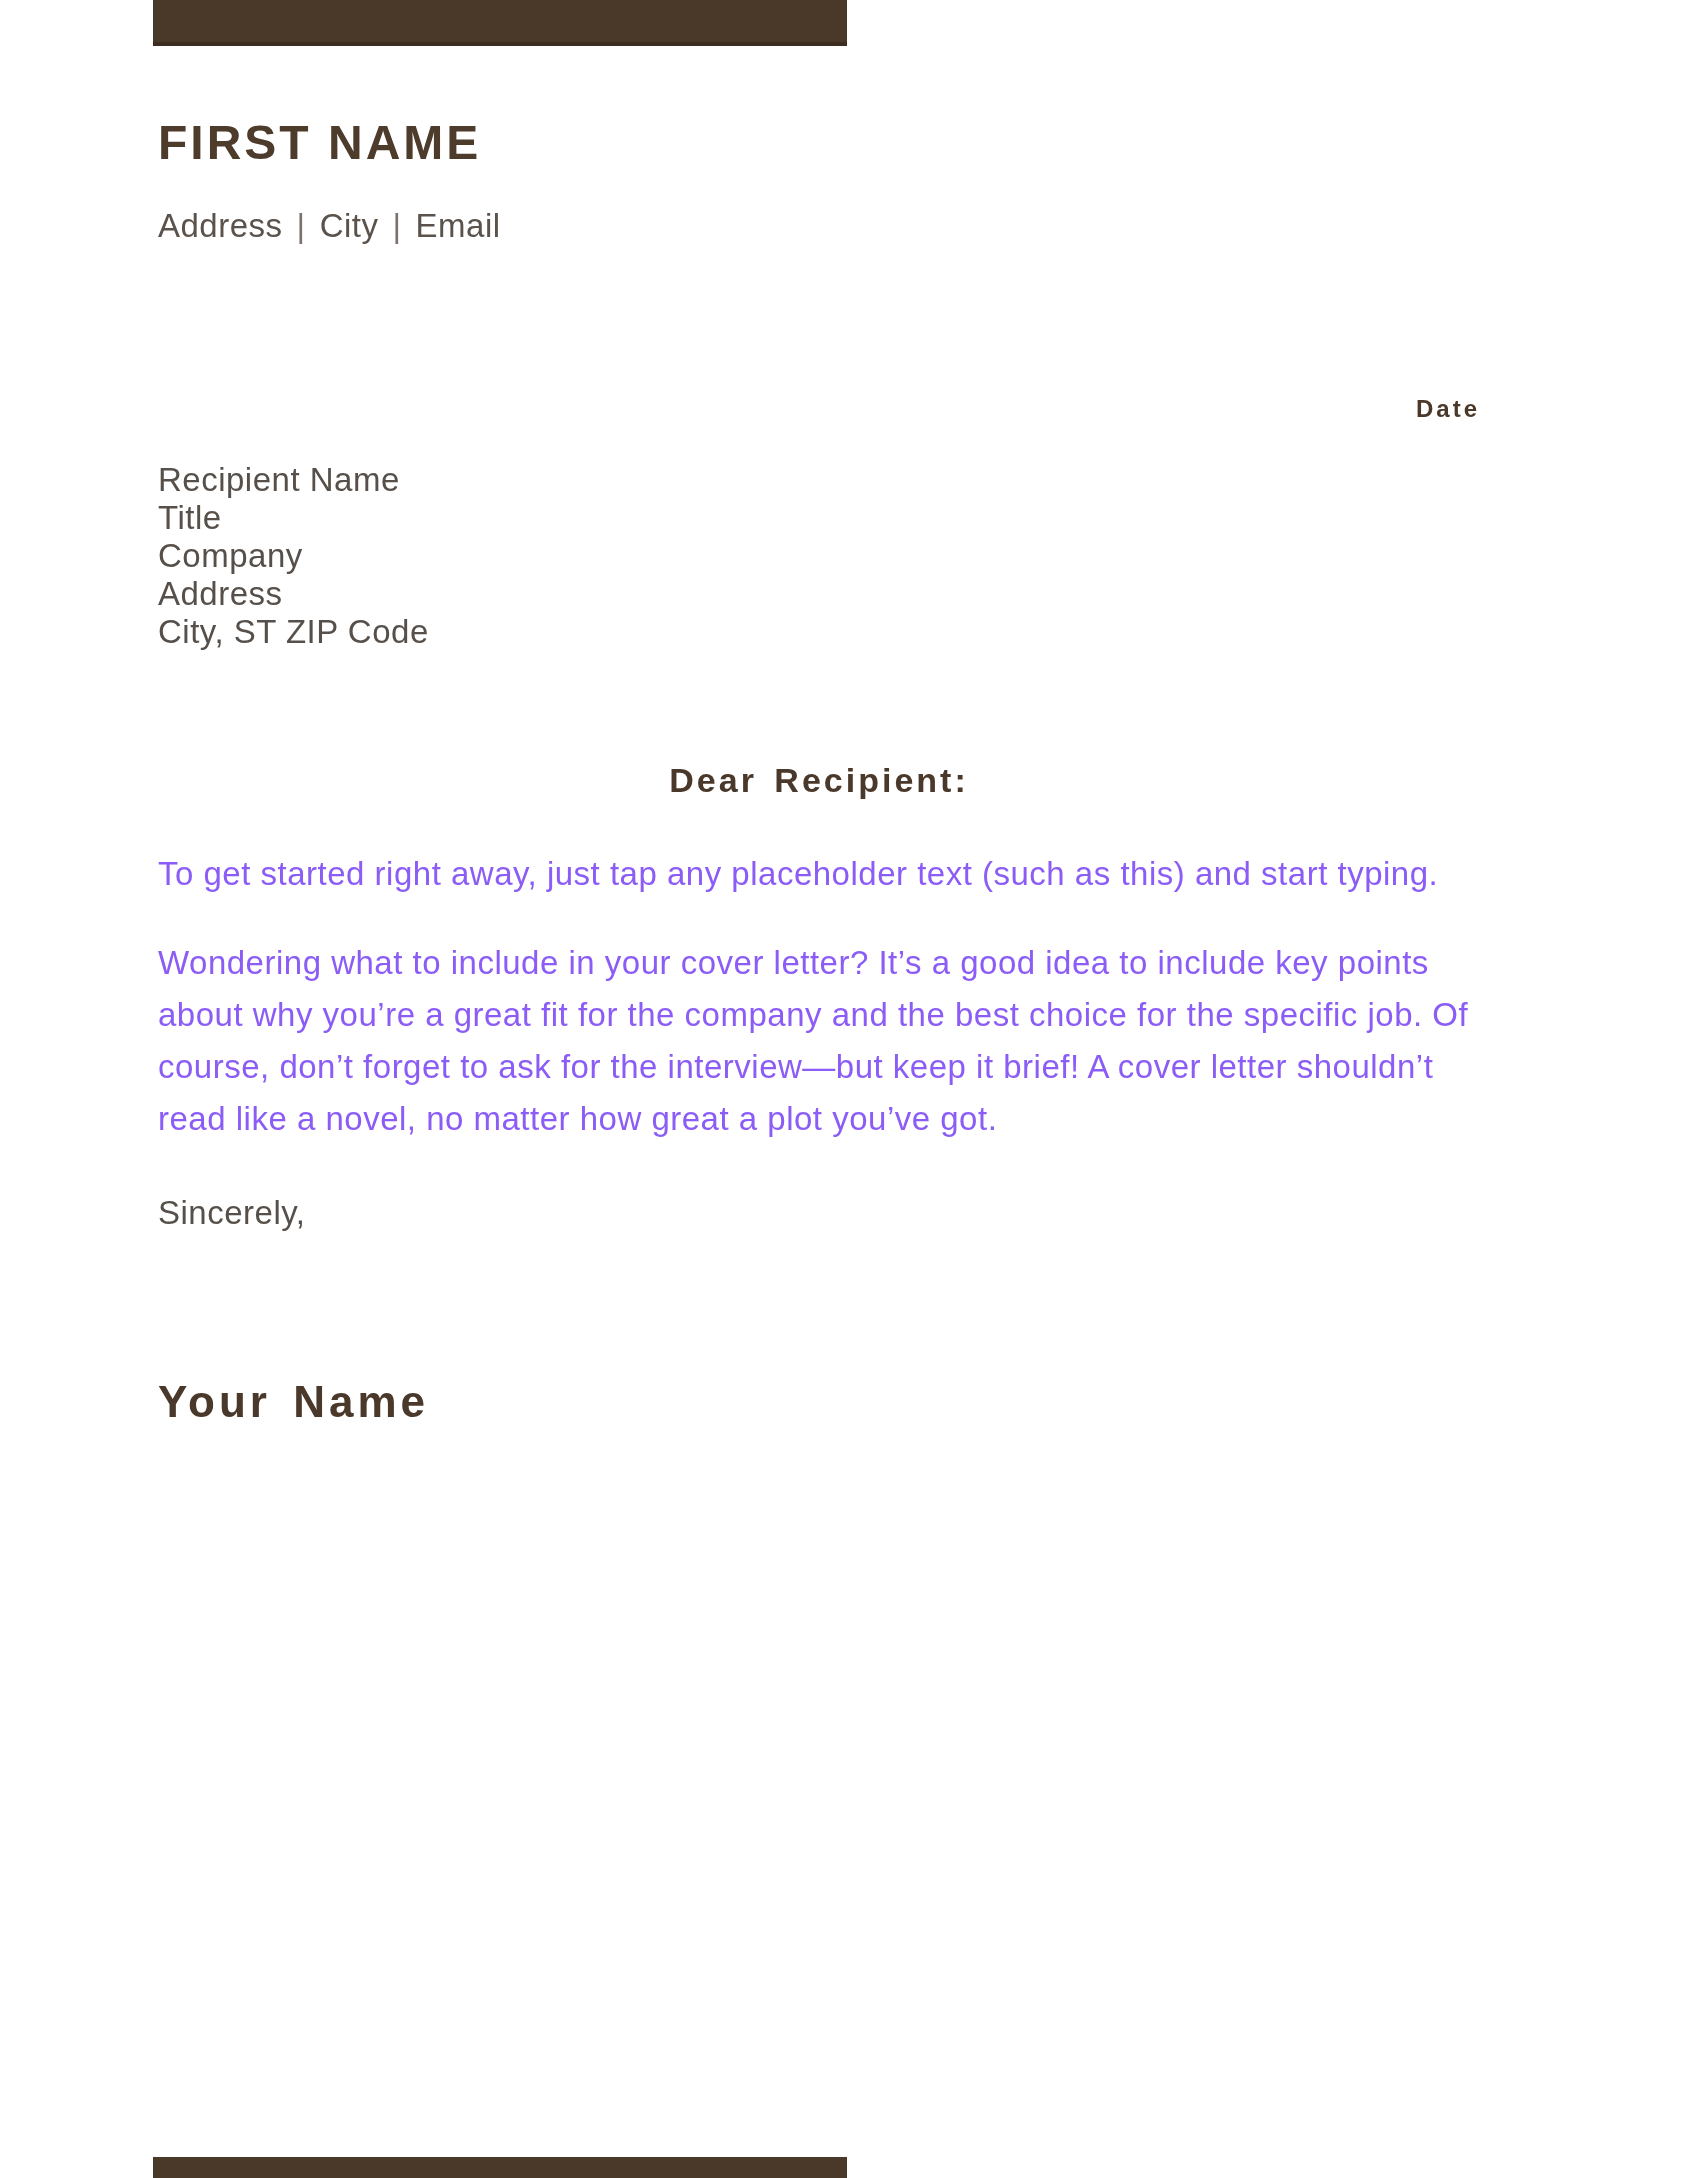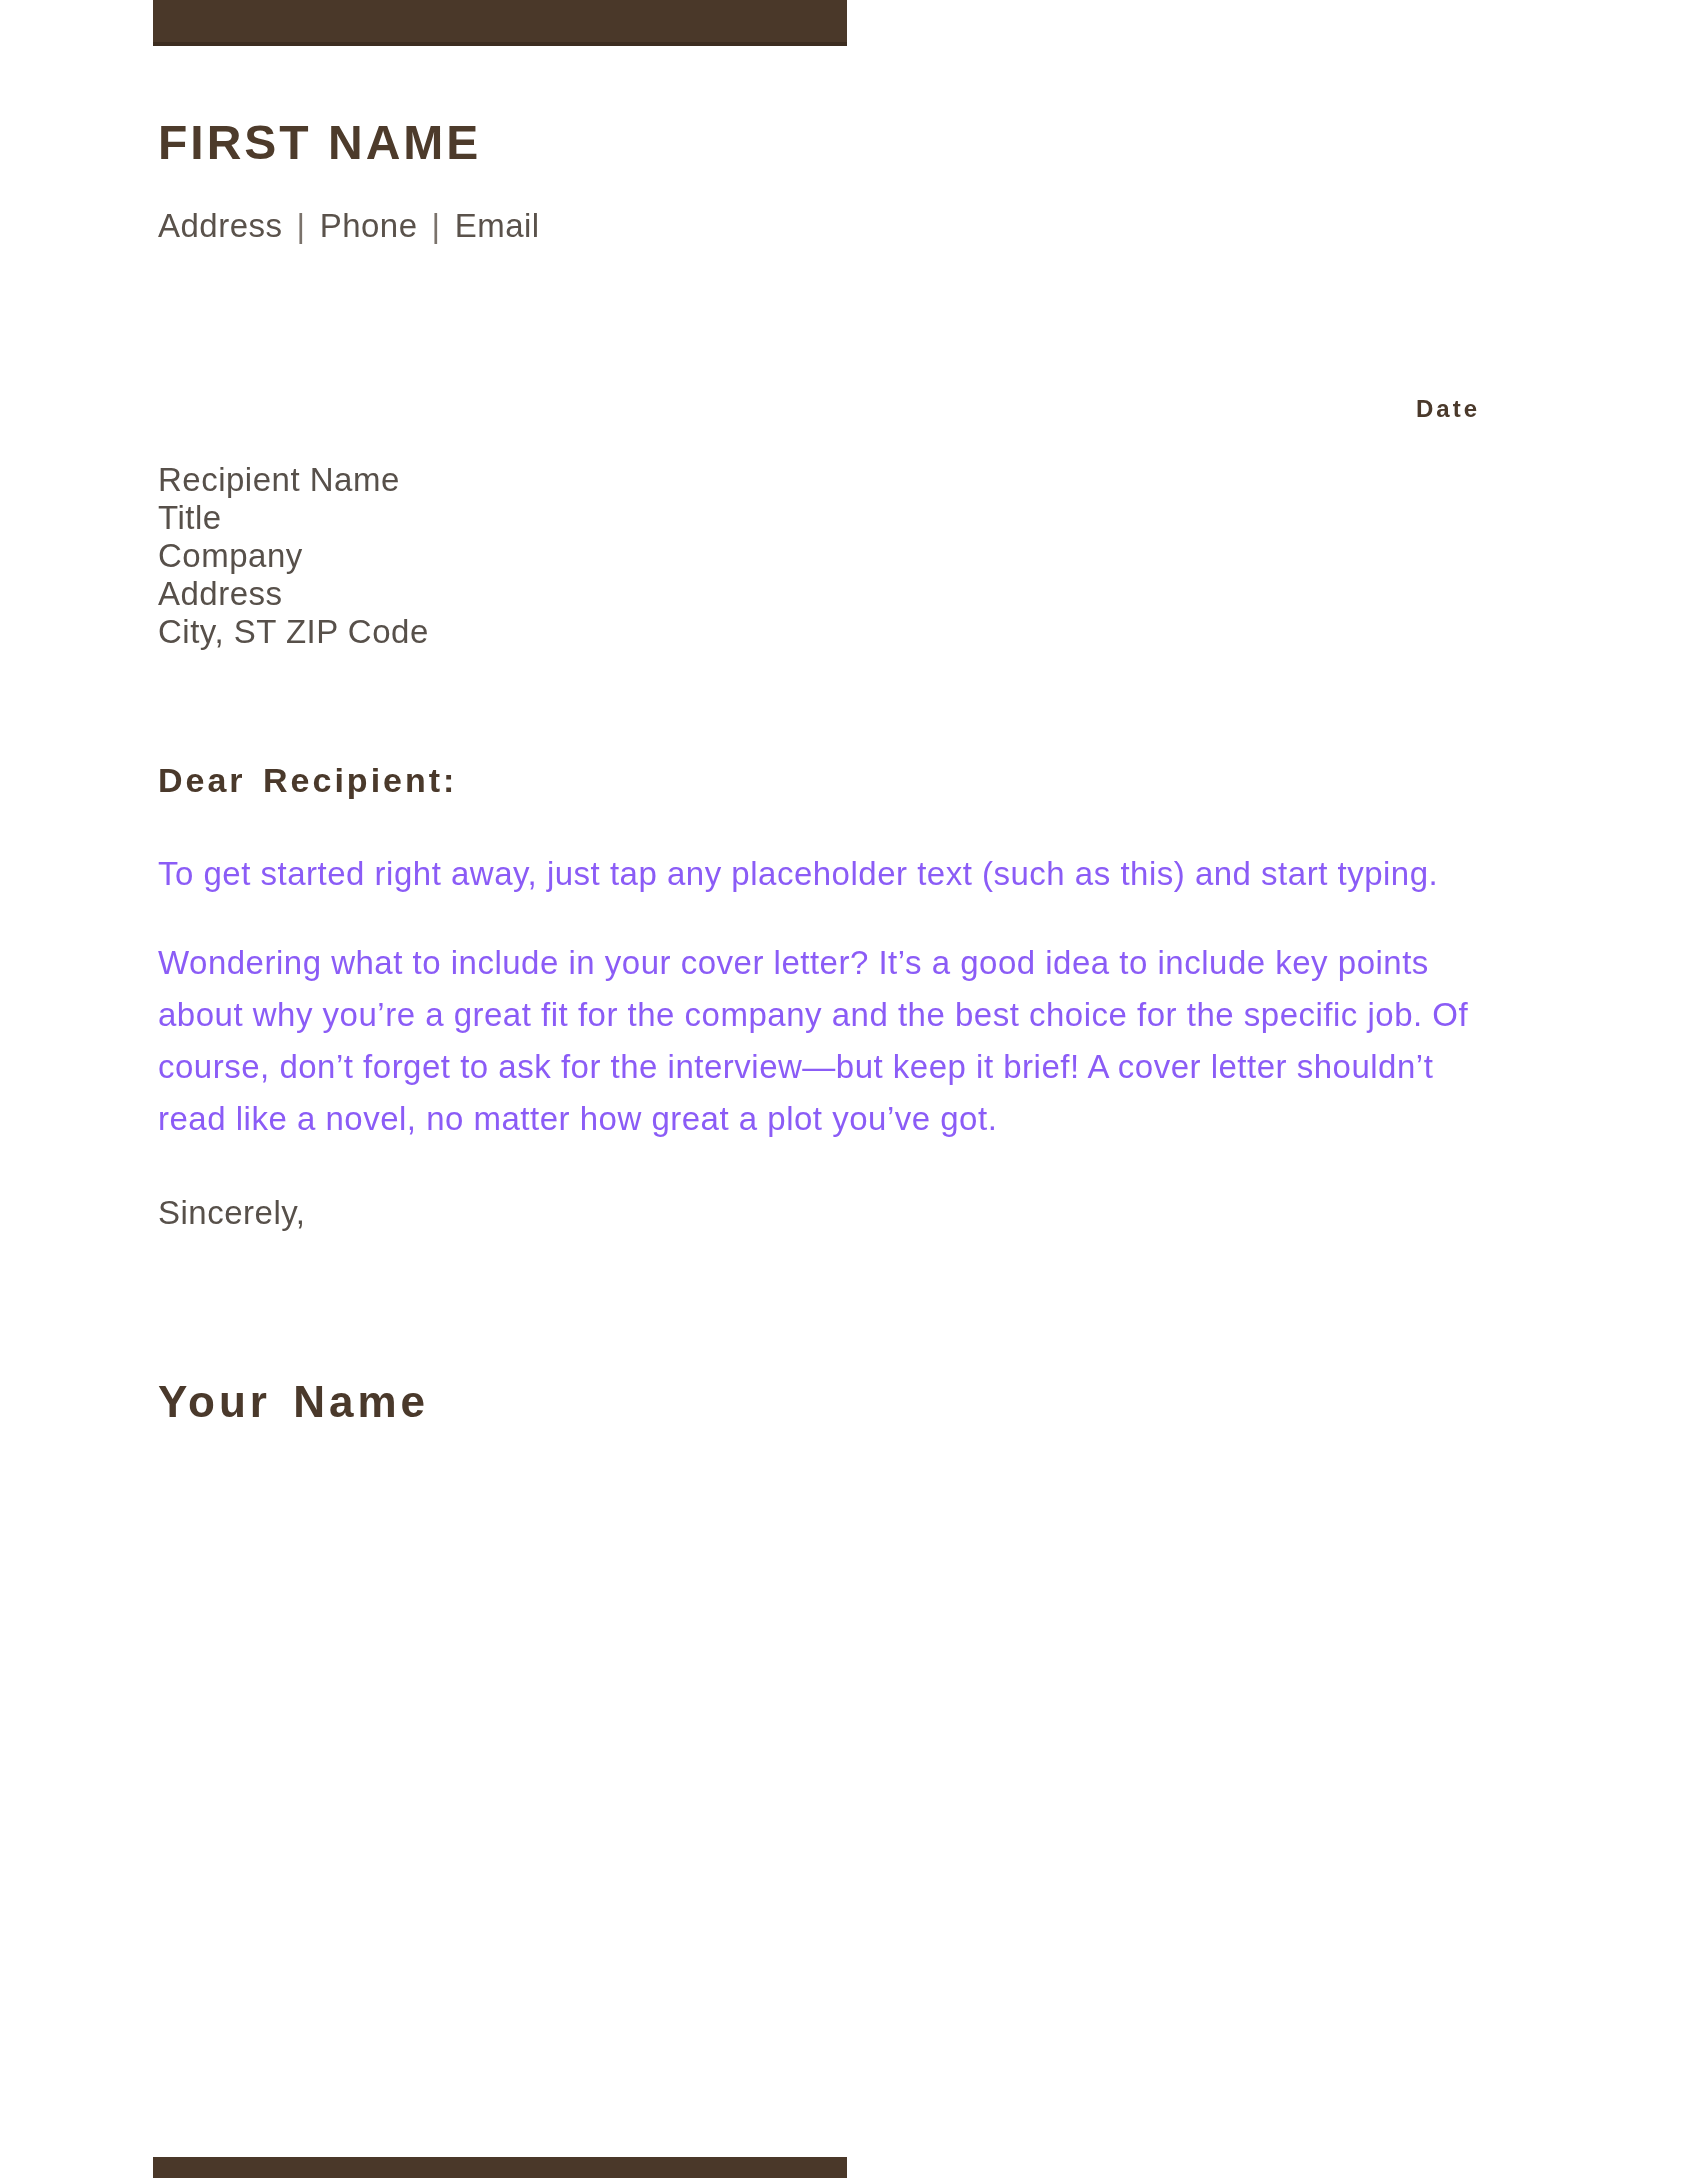--- a/index.html
+++ b/index.html
@@ -67,20 +67,21 @@
     margin-top: 31px;
     font-size: 33px;
     line-height: 38px;
     letter-spacing: 0.5px;
     color: #57504A;
   }
   .salutation {
     margin-top: 108px;
     font-size: 34px;
     line-height: 42px;
+    text-align: center;
   }
   .body-paragraph {
     margin: 47px 0 0 0;
     font-size: 33px;
     line-height: 52px;
     letter-spacing: 0.5px;
     color: #8b5cf6;
   }
   .body-paragraph + .body-paragraph {
     margin-top: 37px;
@@ -107,21 +108,21 @@
 
   <div class="accent-bar top"></div>
 
   <div class="content">
 
     <div class="name-heading">
       <div>FIRST NAME</div>
     </div>
 
     <div class="contact-line">
-      <span>Address</span><span class="sep">|</span><span>Phone</span><span class="sep">|</span><span>Email</span>
+      <span>Address</span><span class="sep">|</span><span>City</span><span class="sep">|</span><span>Email</span>
     </div>
 
     <div class="label date-label">Date</div>
 
     <div class="recipient-block">
       <div>Recipient Name</div>
       <div>Title</div>
       <div>Company</div>
       <div>Address</div>
       <div>City, ST ZIP Code</div>

